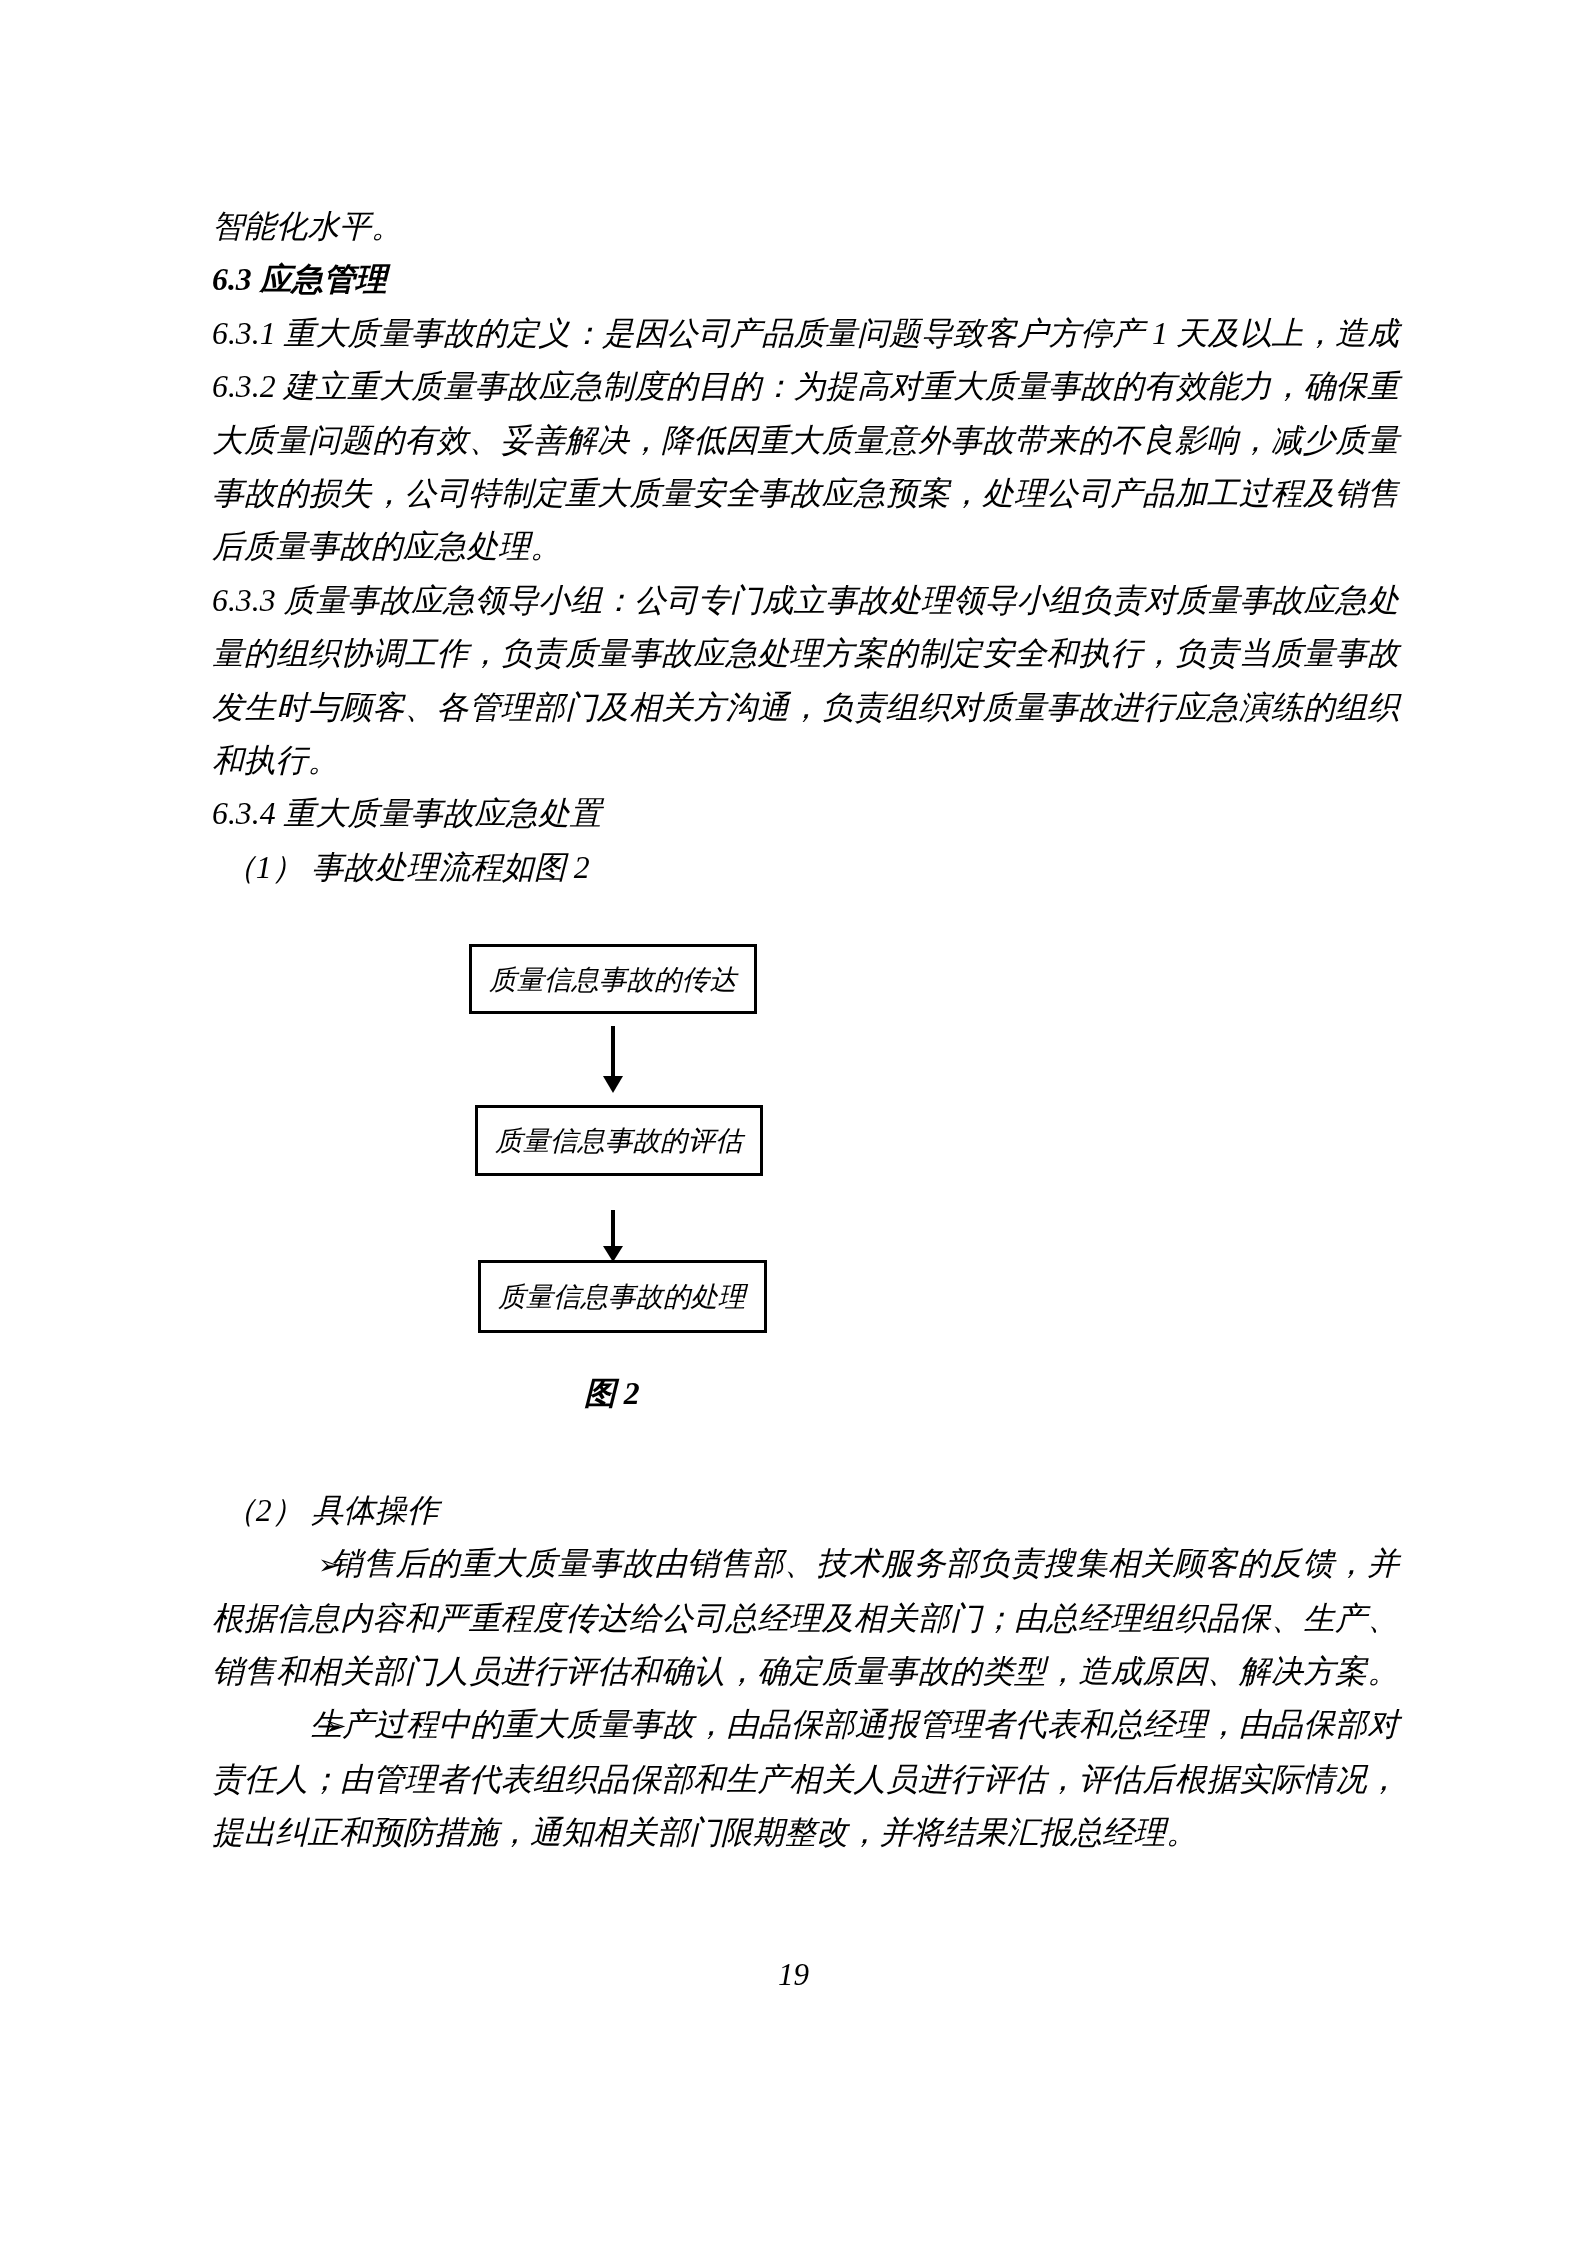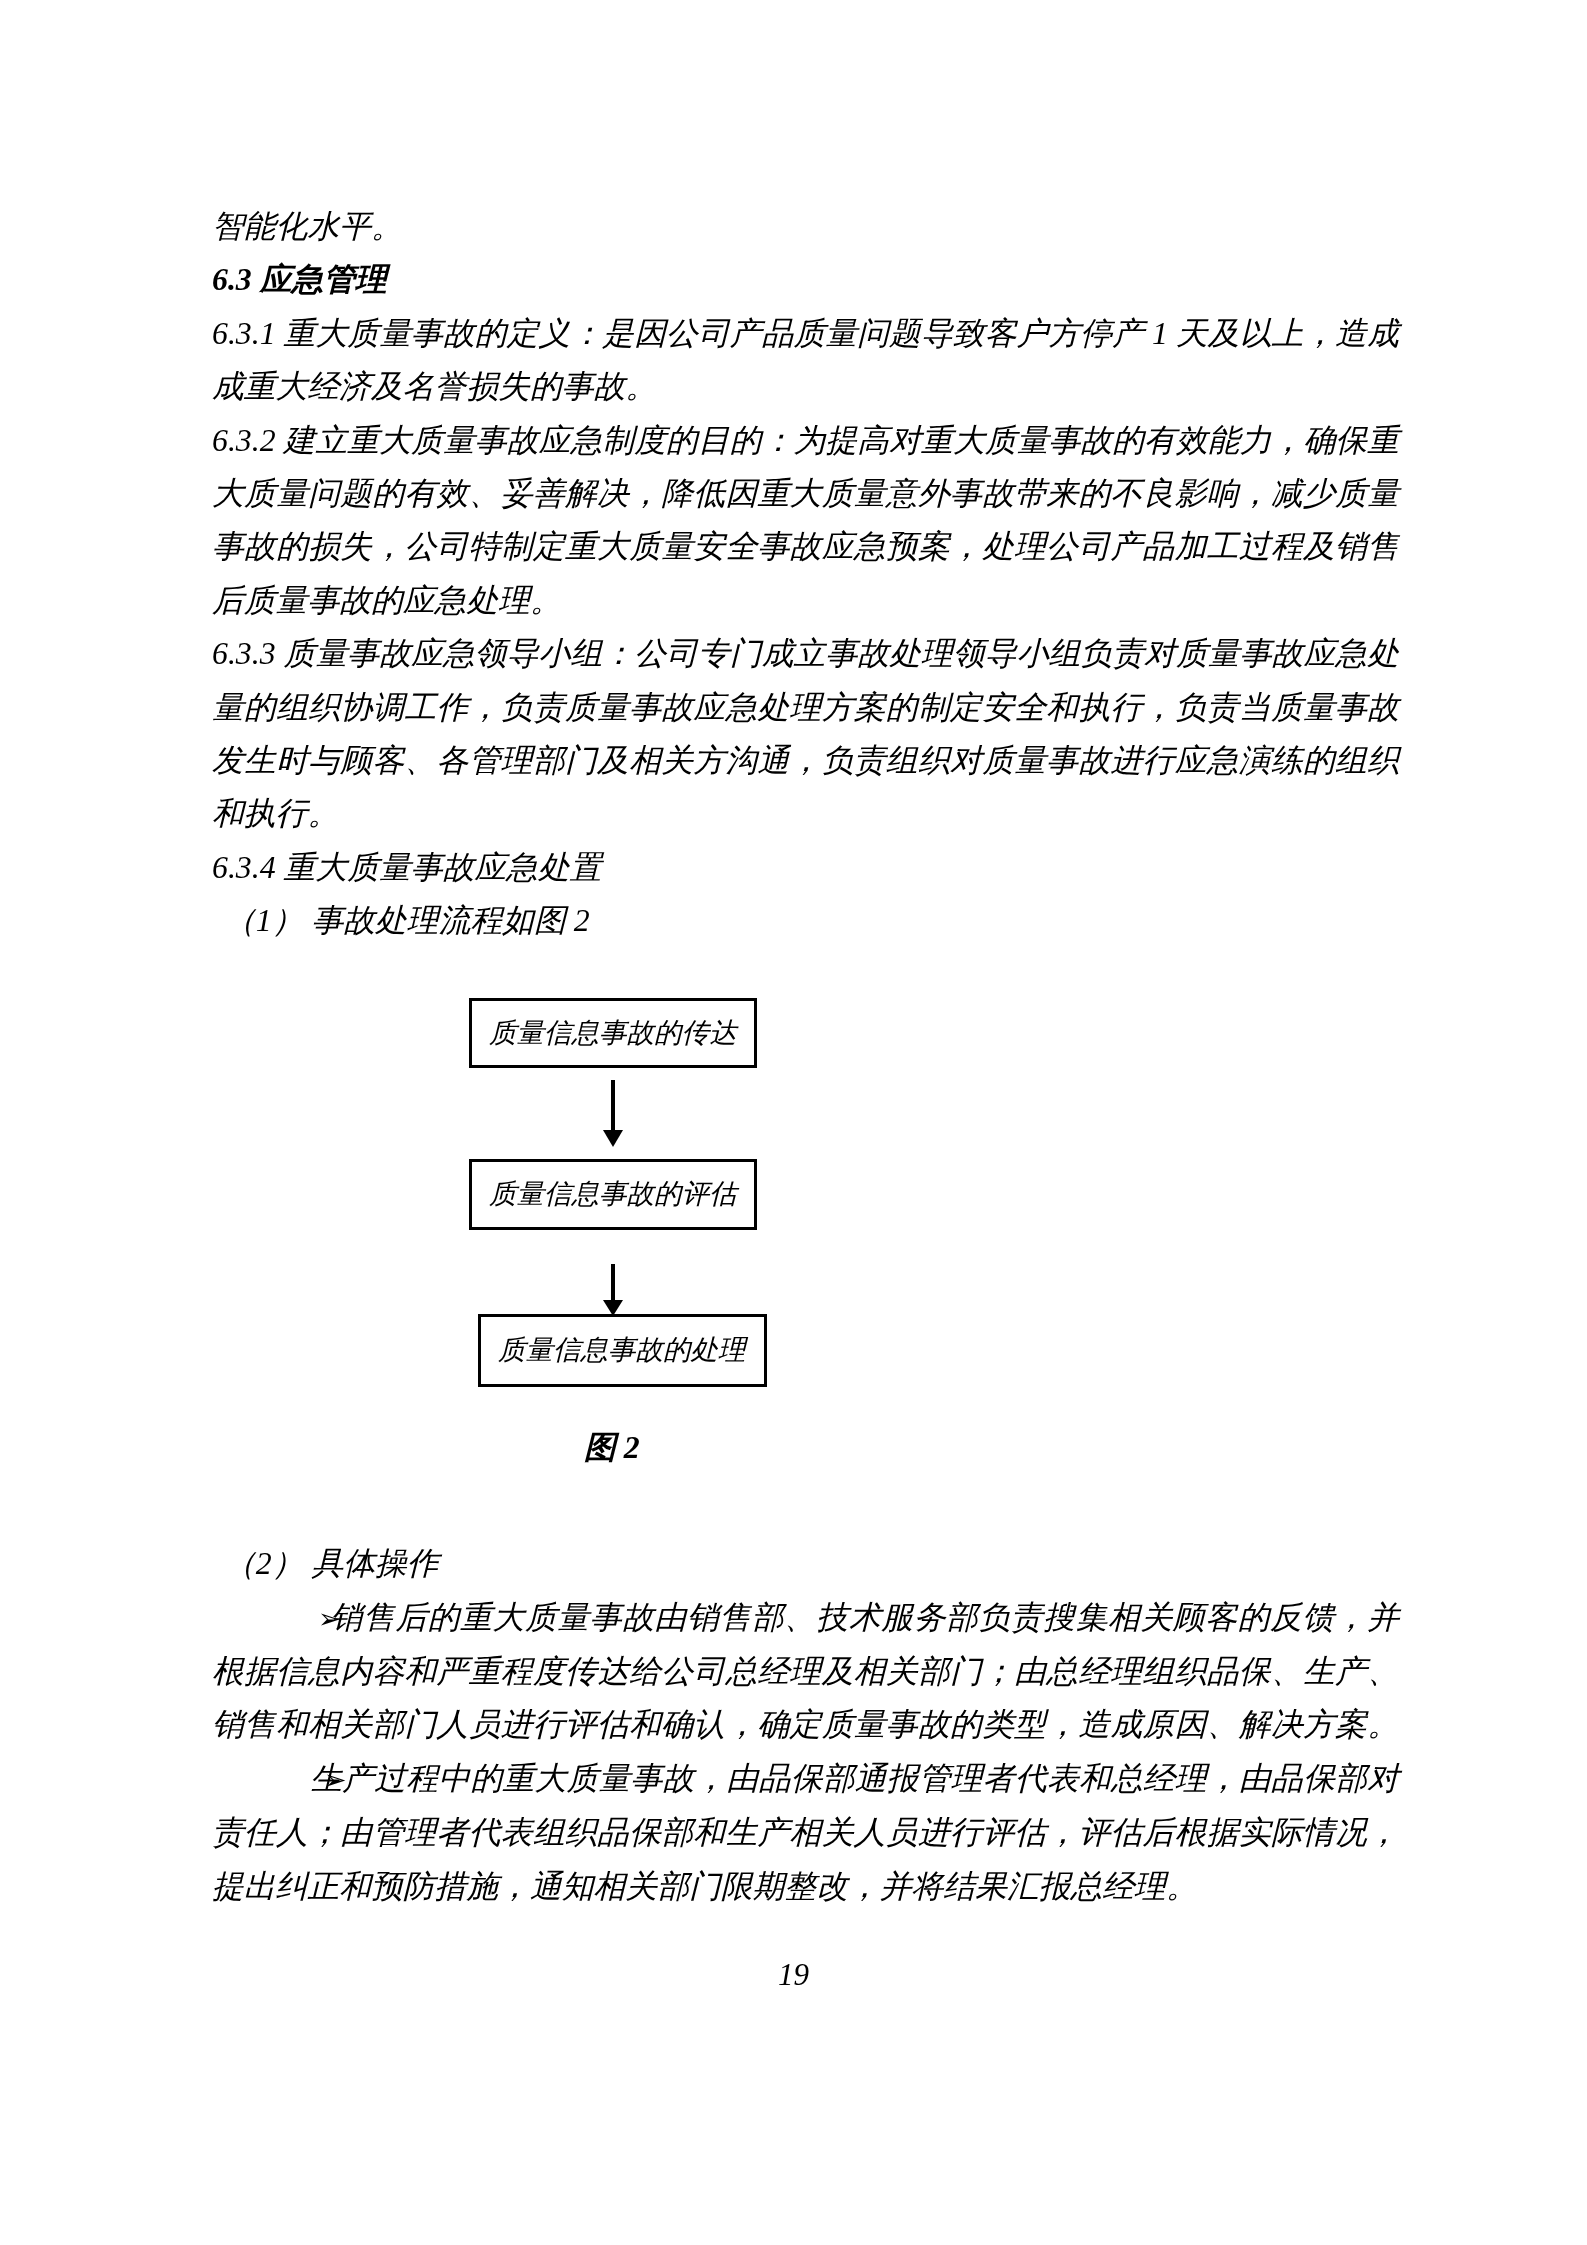--- a/index.html
+++ b/index.html
@@ -48,21 +48,21 @@
     border:3px solid #000000;
     background:#ffffff;
     display:flex;align-items:center;
     padding-left:17px;
     font-size:27.5px;
     line-height:1;
     letter-spacing:0px;
     white-space:nowrap;
   }
   .fbox.b1{left:257px;top:0;width:288px;height:70px;}
-  .fbox.b2{left:257px;top:161px;width:288px;height:71px;}
+  .fbox.b2{left:263px;top:161px;width:288px;height:71px;}
   .fbox.b3{left:266px;top:316px;width:289px;height:73px;}
   .arr{position:absolute;left:388px;}
   .arr.a1{top:82px;}
   .arr.a2{top:266px;}
   .fig-caption{
     margin-top:36px;
     margin-left:372px;
     font-weight:bold;
     text-align:left;
     text-align-last:left;
@@ -78,21 +78,20 @@
 </head>
 <body>
 
 <div class="page">
   <div class="content">
 
     <div class="ln last">智能化水平。</div>
     <div class="ln last bold">6.3 应急管理</div>
 
     <div class="ln">6.3.1 重大质量事故的定义：是因公司产品质量问题导致客户方停产 1 天及以上，造成</div>
-    <div class="ln last">成重大经济及名誉损失的事故。</div>
 
     <div class="ln">6.3.2 建立重大质量事故应急制度的目的：为提高对重大质量事故的有效能力，确保重</div>
     <div class="ln">大质量问题的有效、妥善解决，降低因重大质量意外事故带来的不良影响，减少质量</div>
     <div class="ln">事故的损失，公司特制定重大质量安全事故应急预案，处理公司产品加工过程及销售</div>
     <div class="ln last">后质量事故的应急处理。</div>
 
     <div class="ln">6.3.3 质量事故应急领导小组：公司专门成立事故处理领导小组负责对质量事故应急处</div>
     <div class="ln">量的组织协调工作，负责质量事故应急处理方案的制定安全和执行，负责当质量事故</div>
     <div class="ln">发生时与顾客、各管理部门及相关方沟通，负责组织对质量事故进行应急演练的组织</div>
     <div class="ln last">和执行。</div>

